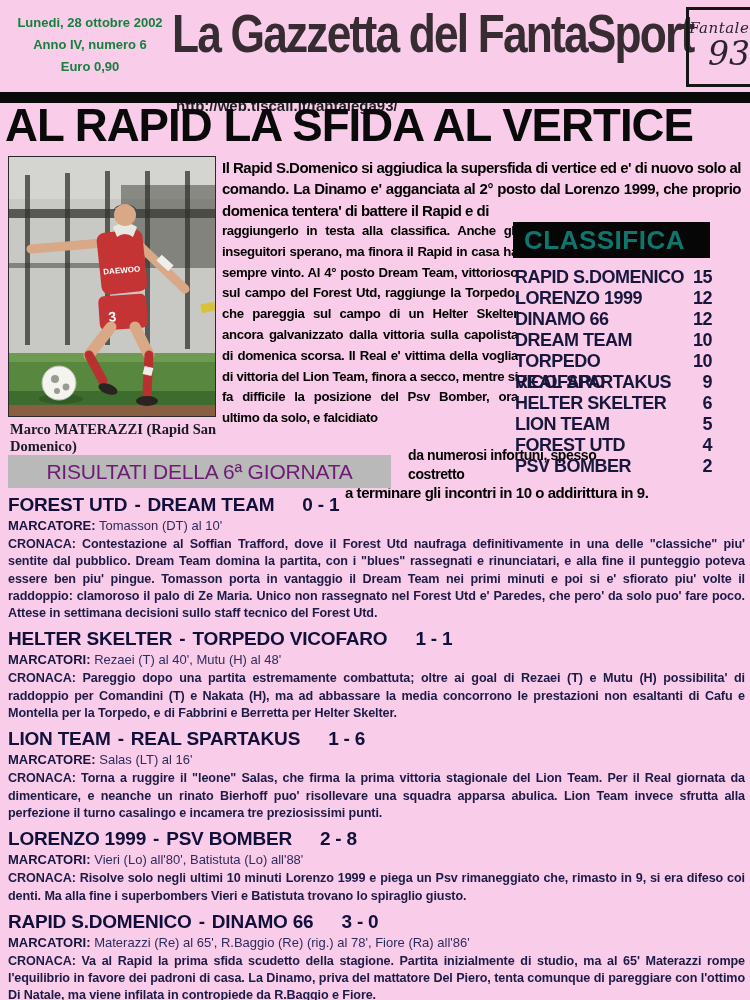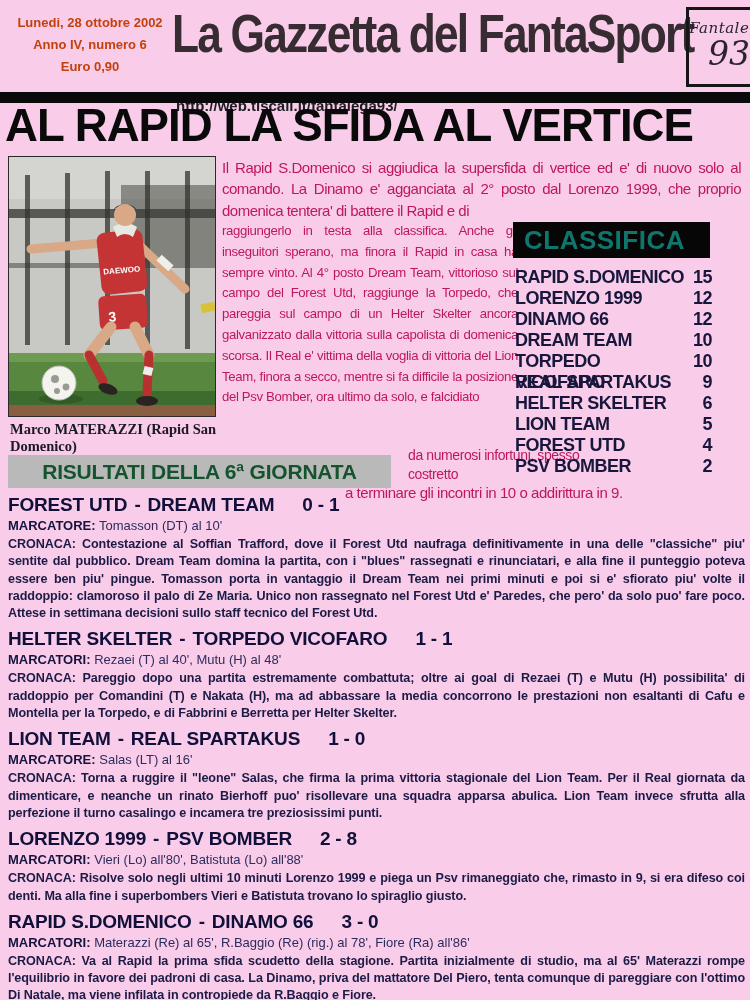--- a/index.html
+++ b/index.html
@@ -5,21 +5,21 @@
   html,body{margin:0;padding:0;}
   .page{
     position:relative; width:750px; height:1000px;
     background:#f9cce9; overflow:hidden;
     font-family:"Liberation Sans", sans-serif;
     color:#1b1b46;
   }
   
   .header-info{
     position:absolute; left:8px; top:12px; width:164px;
-    text-align:center; font-size:13px; font-weight:bold; color:#c2410c;
+    text-align:center; font-size:13px; font-weight:bold; color:#15803d;
     line-height:22px;
   }
   .masthead{
     position:absolute; left:172px; top:2px;
     font-size:54px; font-weight:bold; color:#372c31;
     letter-spacing:-2.2px; white-space:nowrap;
     transform:scaleX(.82); transform-origin:left top;
   }
   .url{
     position:absolute; left:176px; top:66px;
@@ -44,21 +44,21 @@
   .photo{
     position:absolute; left:8px; top:156px; width:208px; height:261px;
     border:1px solid #2a2a2a; box-sizing:border-box; overflow:hidden;
   }
   .caption{
     position:absolute; left:10px; top:421px; width:230px;
     font-family:"Liberation Serif", serif; font-weight:bold;
     font-size:14.5px; line-height:17px; color:#191925;
   }
   
-  .seg{font-weight:normal; color:#be185d;}
+  .seg{font-weight:bold; color:#000000;}
   .seg-wide{
     position:absolute; left:222px; top:157px; width:519px;
     font-size:15px; line-height:21.4px; letter-spacing:-.5px; text-align:justify;
   }
   .seg-narrow{
     position:absolute; left:222px; top:221px; width:296px; height:230px;
     font-size:13.2px; line-height:20.8px; letter-spacing:-.35px;
     text-align:justify; overflow:hidden;
   }
   .seg-inset{
@@ -78,21 +78,21 @@
   }
   .standings-rows{
     position:absolute; left:515px; top:267px; width:197px;
     font-size:18px; font-weight:bold; color:#17173c; letter-spacing:-.5px;
   }
   .standings-row{display:flex; justify-content:space-between; height:21px; line-height:21px;}
   .standings-points{text-align:right;}
   
   .results-bar{
     position:absolute; left:8px; top:455px; width:383px; height:33px;
-    background:#b9b9b9; color:#14532d; font-size:21px; font-weight:bold;
+    background:#b9b9b9; color:#701a75; font-size:21px; font-weight:normal;
     line-height:33px; text-align:center; letter-spacing:-.2px;
   }
   .matches{position:absolute; left:8px; top:494px; width:737px;}
   .match{margin-bottom:6px;}
   .match-header{
     font-size:19px; font-weight:bold; color:#10103a;
     letter-spacing:-.2px; line-height:22px;
   }
   .match-header .dash{margin:0 7px;}
   .match-header .score{margin-left:28px;}
@@ -239,21 +239,21 @@
       <span class="scorers-label">MARCATORI:</span>
       <span class="scorers-value">Rezaei (T) al 40', Mutu (H) al 48'</span>
     </div>
     <div class="match-report">
       <span class="report-label">CRONACA: </span>
       <span>Pareggio dopo una partita estremamente combattuta; oltre ai goal di Rezaei (T) e Mutu (H) possibilita' di raddoppio per Comandini (T) e Nakata (H), ma ad abbassare la media concorrono le prestazioni non esaltanti di Cafu e Montella per la Torpedo, e di Fabbrini e Berretta per Helter Skelter.</span>
     </div>
   </div>
       <div class="match">
     <div class="match-header">
-      <span>LION TEAM</span><span class="dash">-</span><span>REAL SPARTAKUS</span><span class="score">1 - 0</span>
+      <span>LION TEAM</span><span class="dash">-</span><span>REAL SPARTAKUS</span><span class="score">1 - 6</span>
     </div>
     <div class="match-scorers">
       <span class="scorers-label">MARCATORE:</span>
       <span class="scorers-value">Salas (LT) al 16'</span>
     </div>
     <div class="match-report">
       <span class="report-label">CRONACA: </span>
       <span>Torna a ruggire il "leone" Salas, che firma la prima vittoria stagionale del Lion Team. Per il Real giornata da dimenticare, e neanche un rinato Bierhoff puo' risollevare una squadra apparsa abulica.  Lion Team invece sfrutta alla perfezione il turno casalingo e incamera tre preziosissimi punti.</span>
     </div>
   </div>

